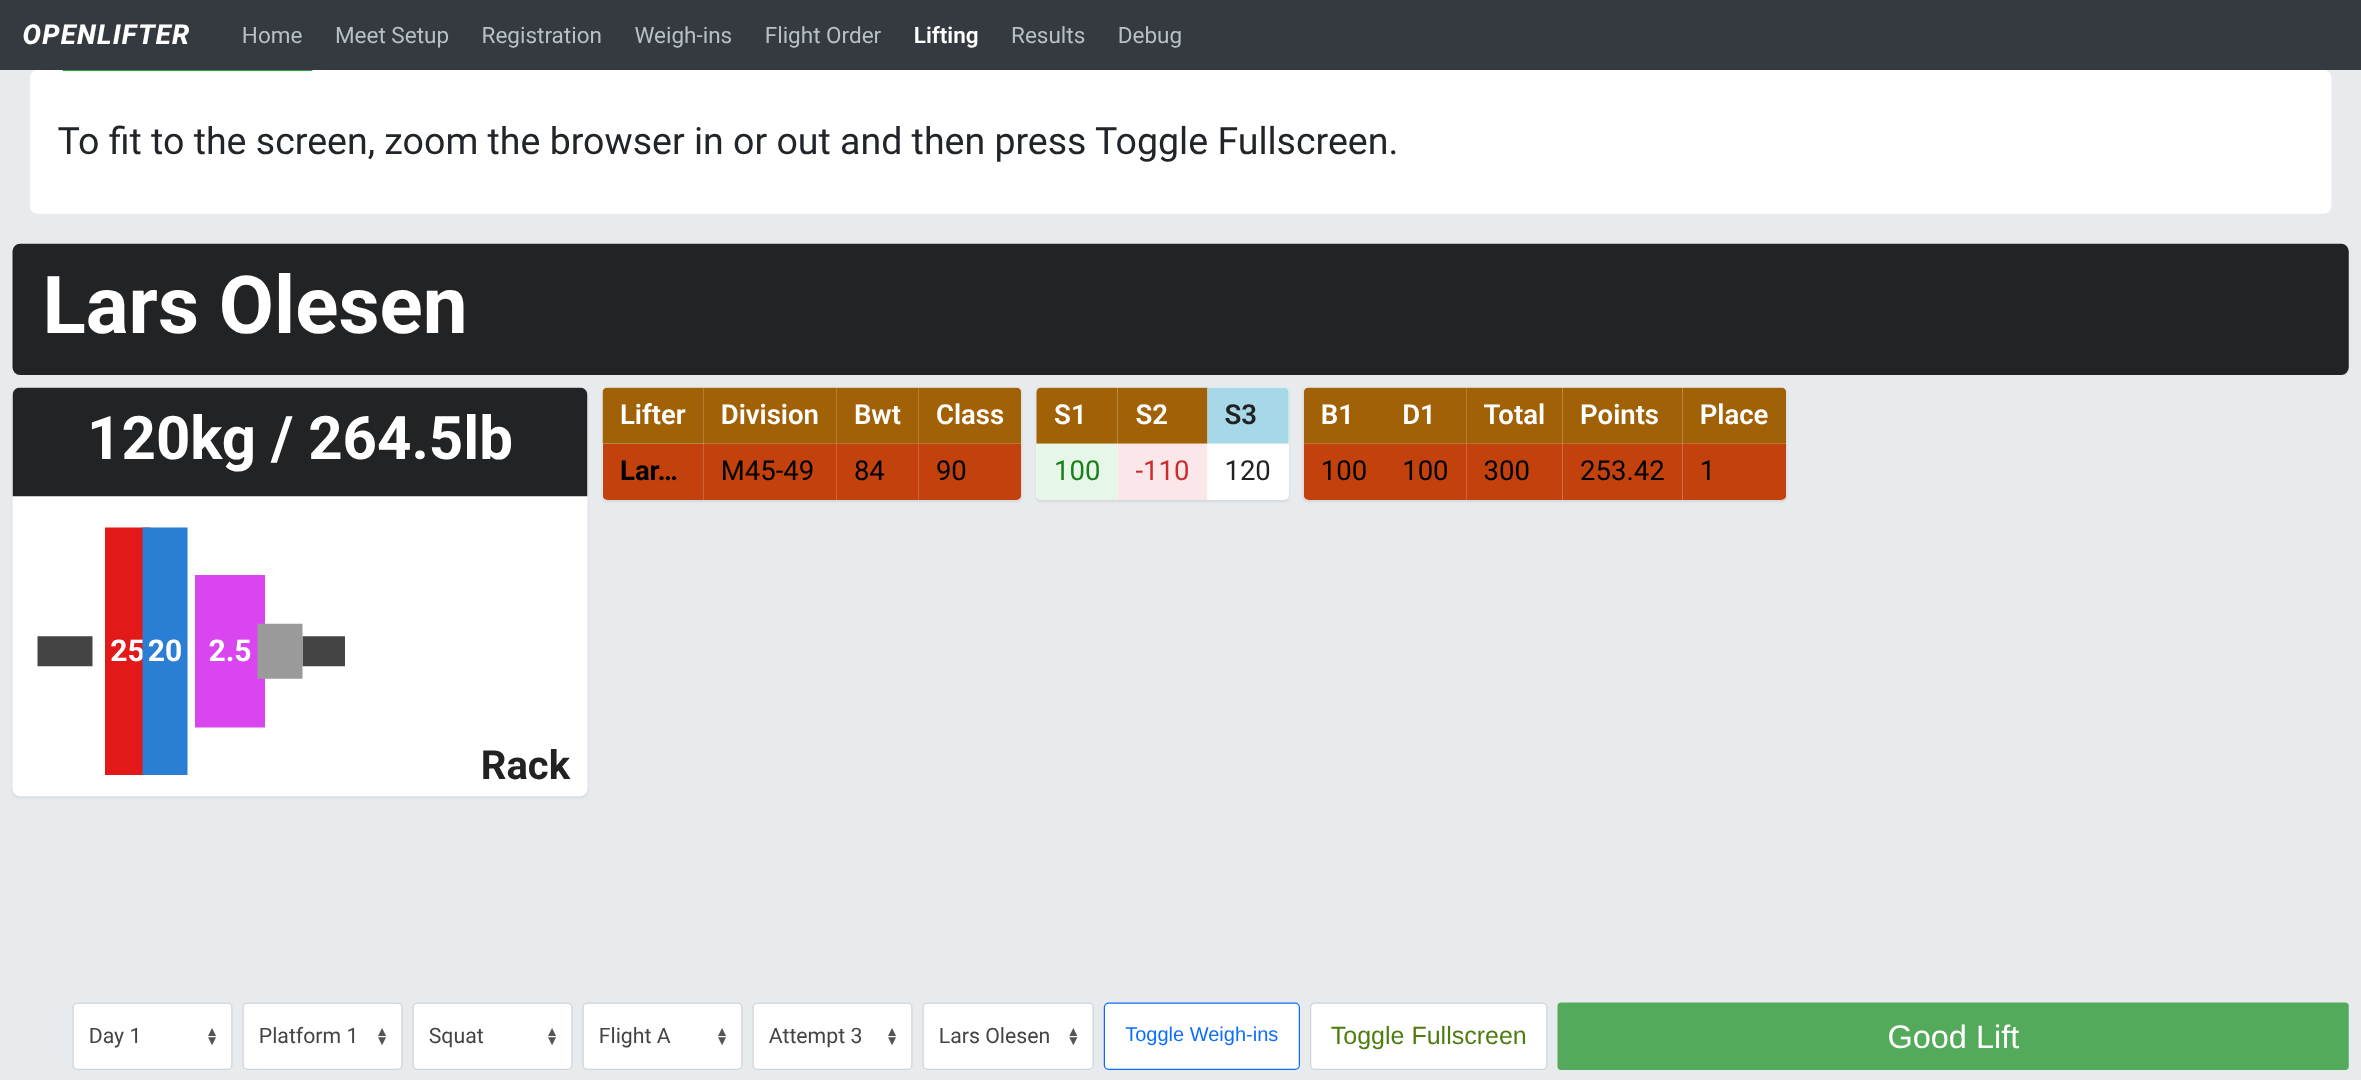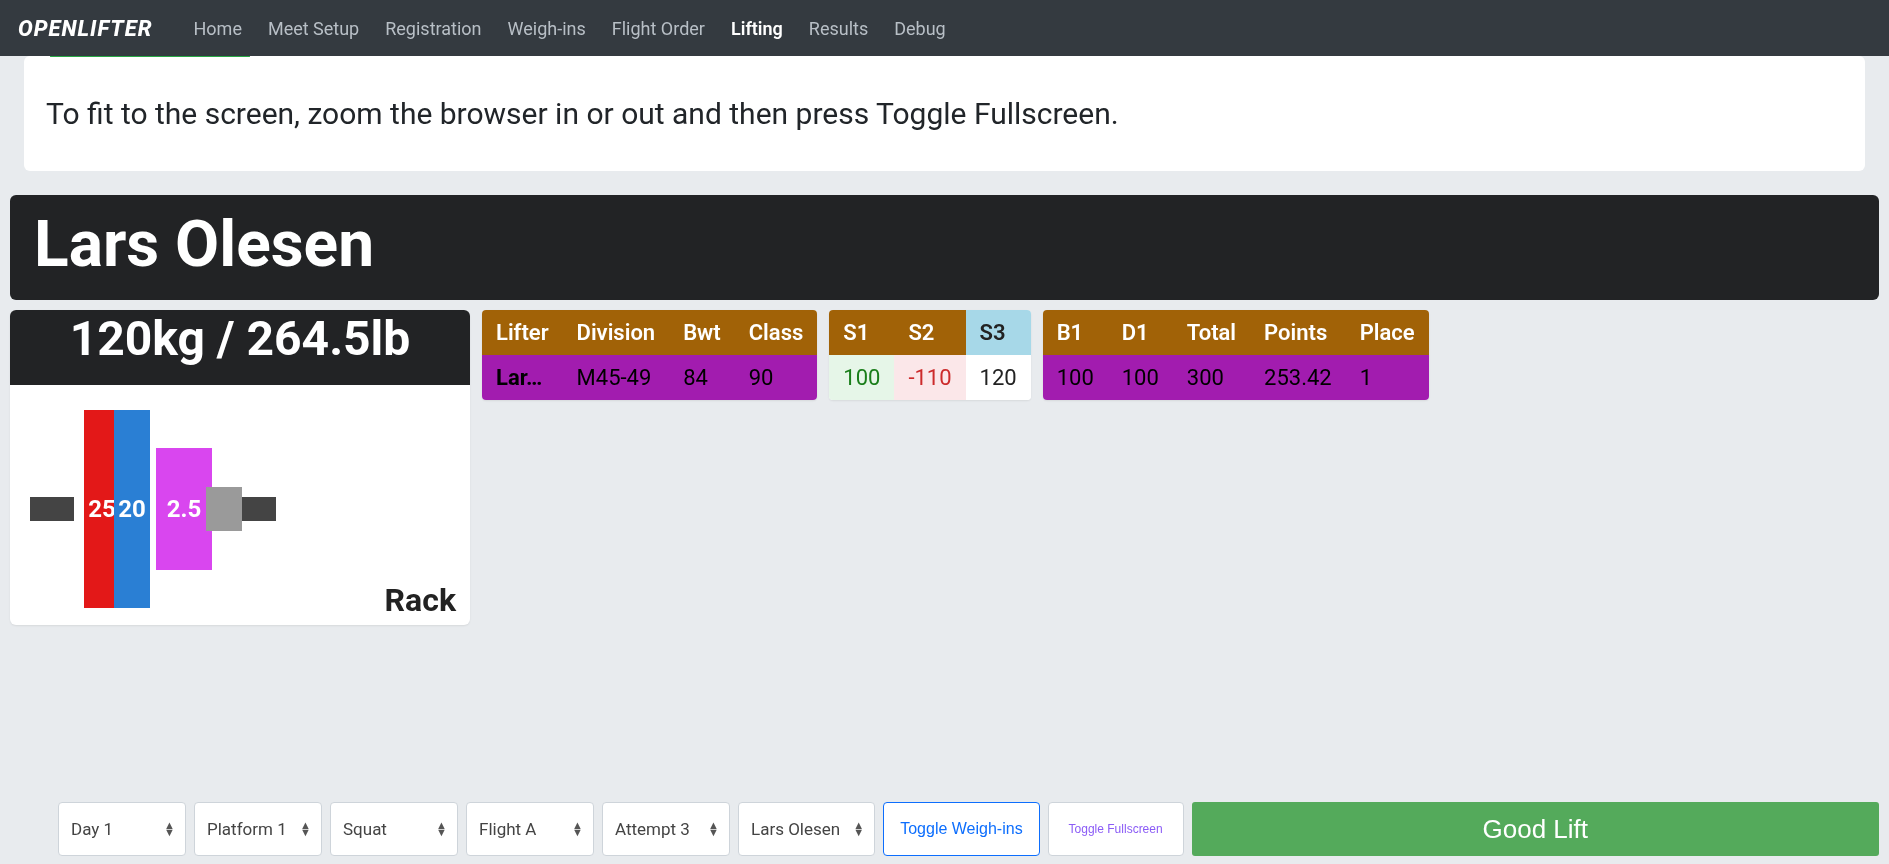--- a/index.html
+++ b/index.html
@@ -14,43 +14,43 @@
 .info-card .btn-outline-edge { position: absolute; width: 200px; height: 1px; border-bottom: 1px solid #28a745; border-left: 1px solid #28a745; border-right: 1px solid #28a745; border-radius: 0 0 4px 4px; left: 50px; top: 56px; }
 .info-text { font-size: 30px; color: #212529; margin-top: 26px; }
 
 .lifter-banner { background: #222325; color: #fff; border-radius: 6px; margin: 0 10px 10px 10px; padding: 12px 24px 18px 24px; display: flex; align-items: baseline; }
 .lifter-name { font-size: 64px; font-weight: 700; white-space: nowrap; }
 .lifter-meta { font-size: 44px; font-weight: 400; color: #e6e7e8; margin-left: 10px; white-space: nowrap; }
 
 .content-row { display: flex; margin: 0 10px; gap: 12px; align-items: flex-start; }
 
 .weight-card { background: #fff; border-radius: 6px; width: 460px; overflow: hidden; box-shadow: 0 1px 2px rgba(0,0,0,0.08); }
-.weight-header { background: #222325; color: #fff; font-size: 48px; font-weight: 700; text-align: center; padding: 0 6px 18px 6px; }
+.weight-header { background: #222325; color: #fff; font-size: 48px; font-weight: 700; text-align: center; padding: 12px 6px 18px 6px; }
 .weight-body { position: relative; height: 240px; }
 .bar-line { position: absolute; height: 24px; background: #444; top: 112px; }
 .plate { position: absolute; display: flex; align-items: center; justify-content: center; color: #fff; font-weight: 700; font-size: 24px; }
 .collar { position: absolute; background: #9a9a9a; }
 .rack-label { position: absolute; right: 14px; bottom: 6px; font-size: 32px; font-weight: 700; color: #222; }
 
 .tables { flex: 1; display: flex; gap: 12px; }
 .tbl { border-collapse: collapse; font-size: 22px; background: #fff; border-radius: 4px; overflow: hidden; box-shadow: 0 1px 2px rgba(0,0,0,0.08); }
 .tbl th { background: #a16207; color: #fff; font-weight: 600; text-align: left; padding: 10px 14px; }
 .tbl td { padding: 10px 14px; }
 .tbl th.curhead { background: #a7d8e8; color: #222; }
-.row-blue td { background: #a21caf; }
+.row-blue td { background: #c2410c; }
 .cell-good { background: #e6f6e8 !important; color: #1a7e1a; }
 .cell-bad { background: #fbe7e9 !important; color: #cc2b2b; }
 .cell-white { background: #fff !important; color: #222; }
 .trunc { max-width: 80px; overflow: hidden; text-overflow: ellipsis; white-space: nowrap; font-weight: 700; }
 
 .footer { position: absolute; bottom: 8px; left: 10px; right: 10px; display: flex; gap: 8px; align-items: stretch; height: 54px; }
 .sel { background: #fff; border: 1px solid #ced4da; border-radius: 4px; padding: 0 34px 0 12px; font-size: 17px; color: #444; position: relative; display: flex; align-items: center; cursor: pointer; min-width: 128px; }
 .sel .chev { position: absolute; right: 10px; top: 50%; transform: translateY(-50%); font-size: 11px; color: #555; display: flex; flex-direction: column; line-height: 7px; }
 .btn-outline-primary { background: #fff; border: 1px solid #0d6efd; color: #0d6efd; border-radius: 4px; padding: 6px 16px; font-size: 16px; cursor: pointer; min-width: 136px; text-align: center; display: flex; align-items: center; justify-content: center; }
-.btn-outline-secondary { background: #fff; border: 1px solid #ced4da; color: #8b5cf6; border-radius: 4px; padding: 6px 16px; font-size: 12px; cursor: pointer; min-width: 136px; text-align: left; display: flex; align-items: center; justify-content: center; }
+.btn-outline-secondary { background: #fff; border: 1px solid #ced4da; color: #4d7c0f; border-radius: 4px; padding: 6px 16px; font-size: 20px; cursor: pointer; min-width: 136px; text-align: left; display: flex; align-items: center; justify-content: center; }
 .btn-nolift { flex: 1; background: #b04442; color: #fff; font-size: 26px; font-weight: 500; border: none; border-radius: 3px; cursor: pointer; display: flex; align-items: center; justify-content: center; }
 .btn-goodlift { flex: 1; background: #54aa5b; color: #fff; font-size: 26px; font-weight: 500; border: none; border-radius: 3px; cursor: pointer; display: flex; align-items: center; justify-content: center; }
 </style>
 </head>
 <body>
 
 <div class="navbar">
   <div class="navbar-brand">OPENLIFTER</div>
   <div id="nav-links" style="display:flex;">
       <a class="nav-link">Home</a>

